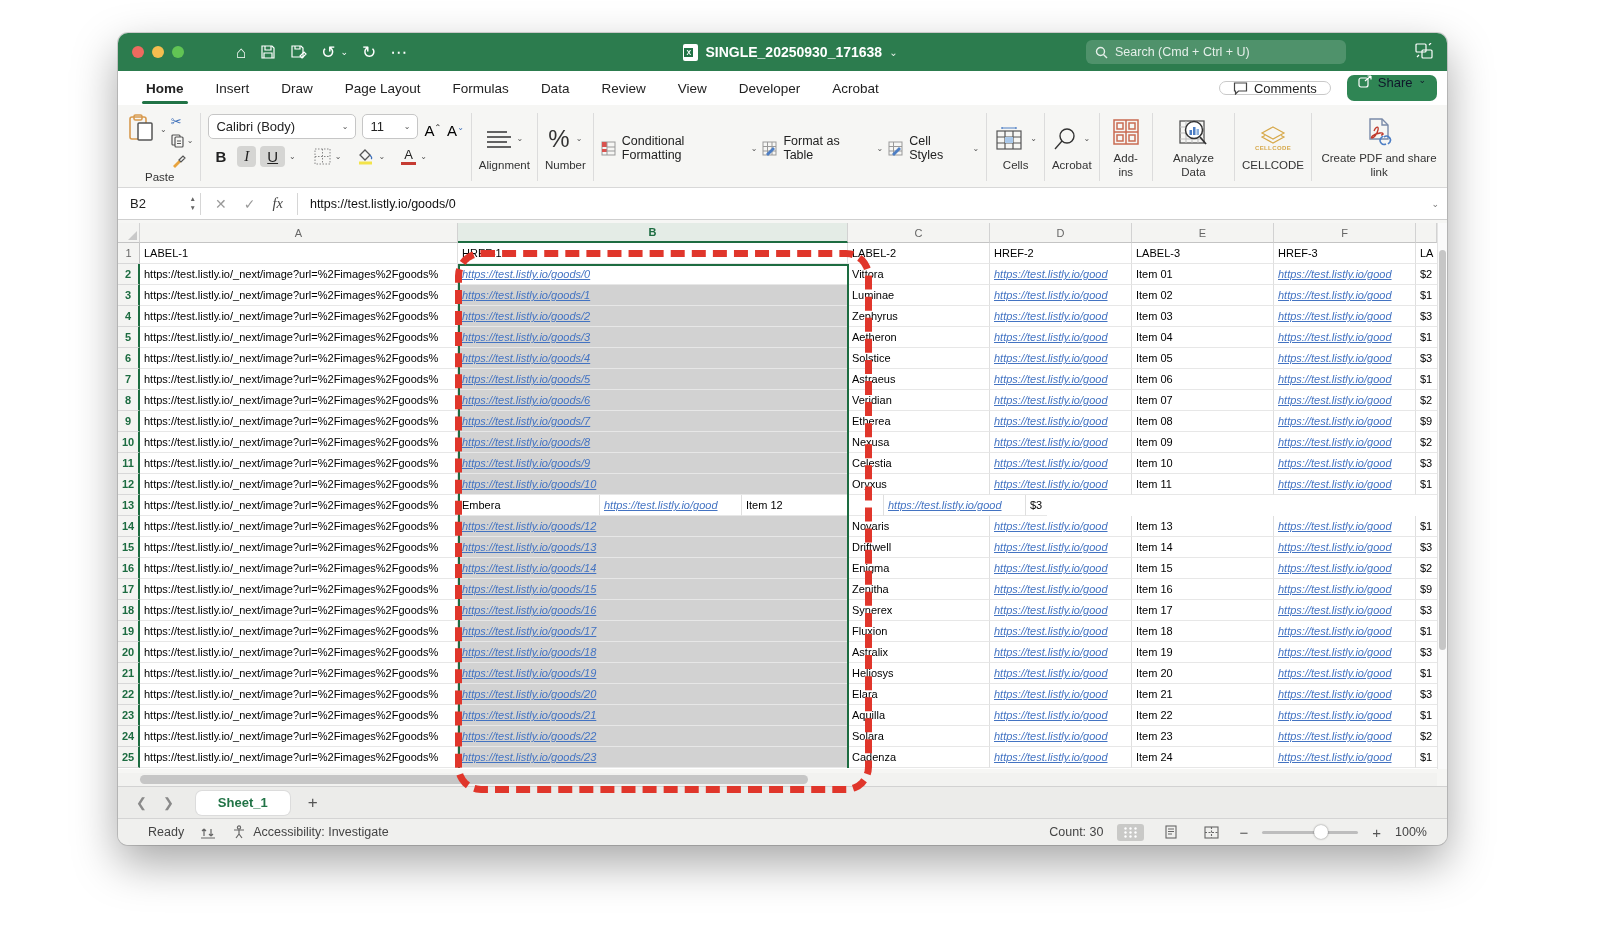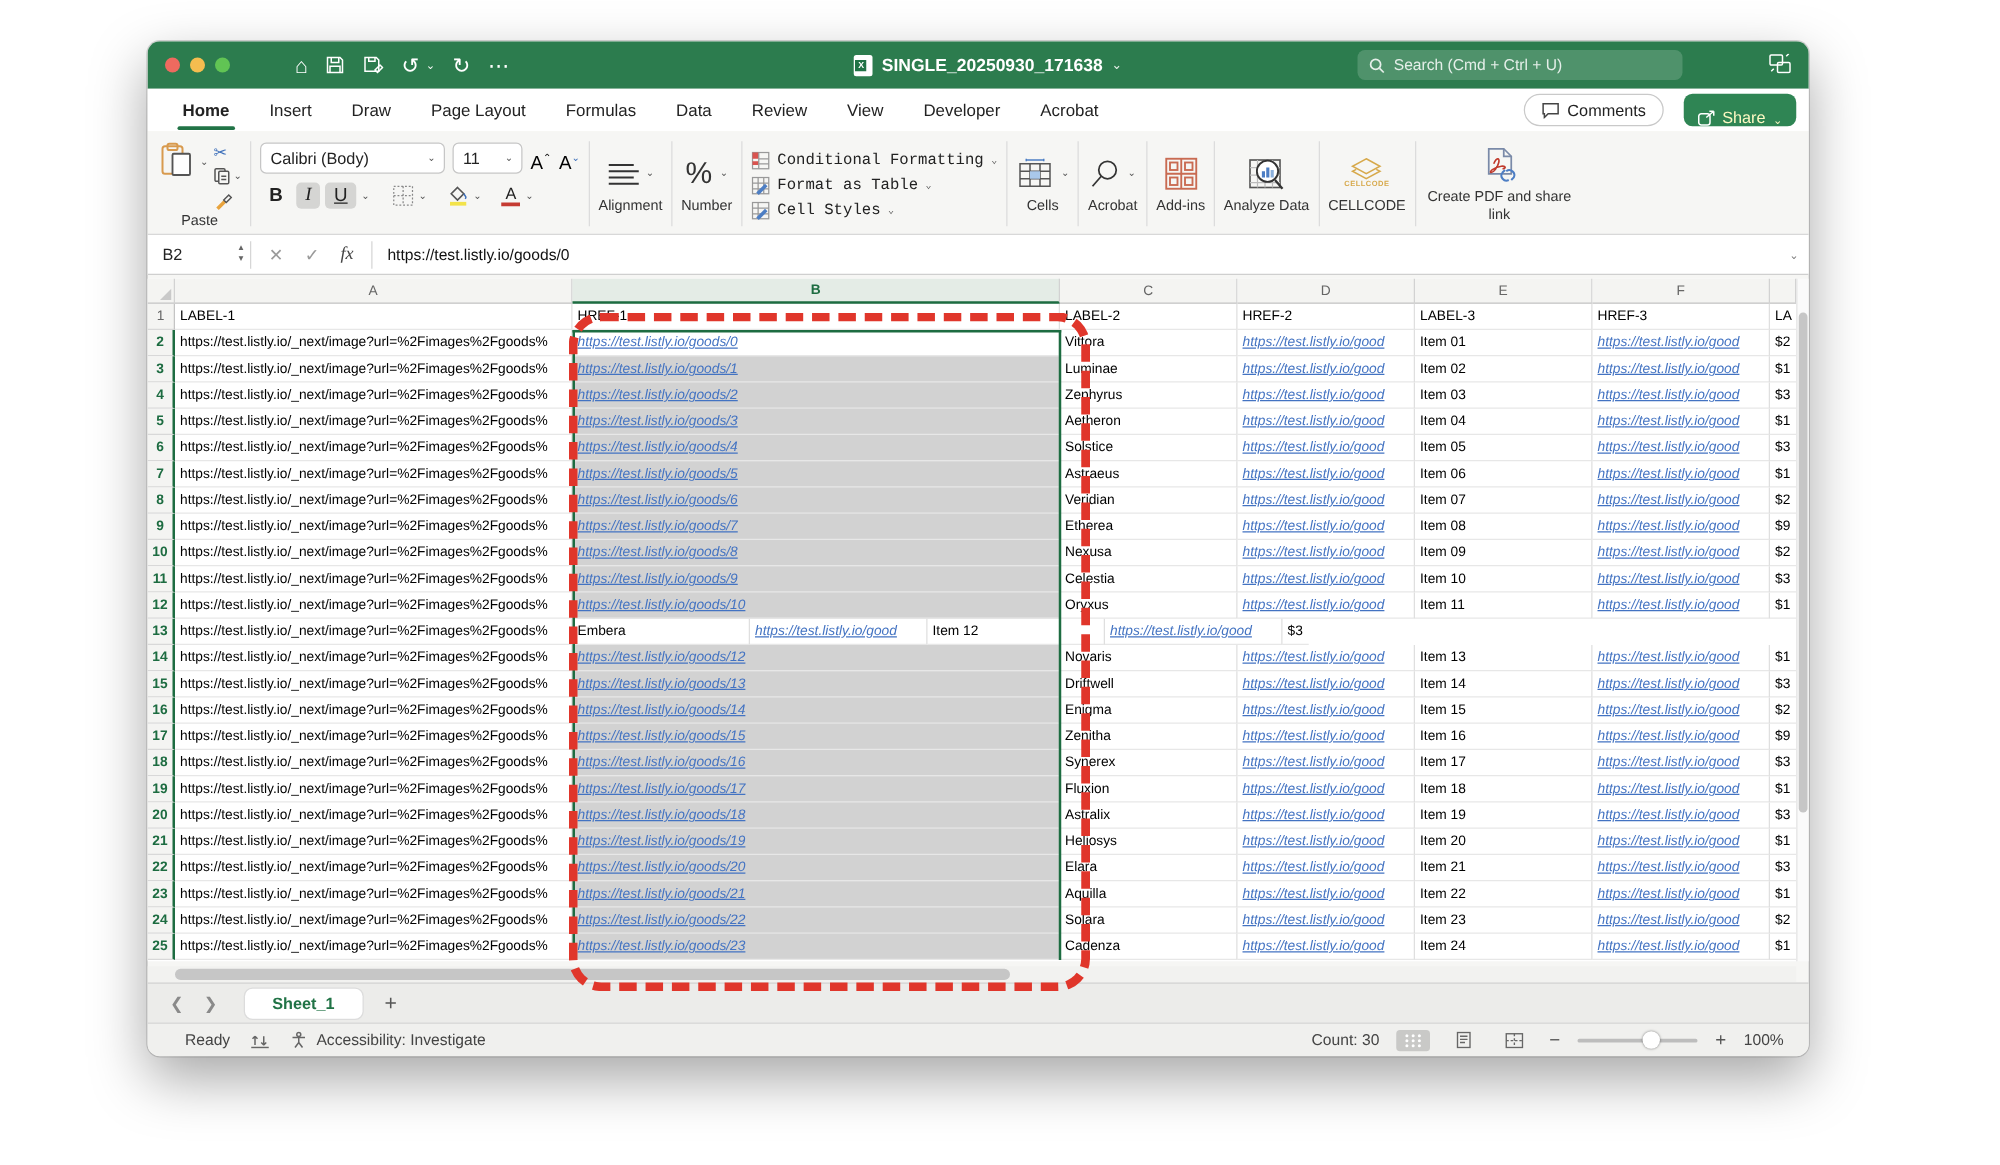--- a/index.html
+++ b/index.html
@@ -25,22 +25,22 @@
   .search-box .ph { font-size:12.5px; }
   .switcher { position:absolute; right:14px; top:10px; color:#fff; }
 
   
   .tabrow { position:absolute; left:0; top:38px; width:100%; height:34px; background:#ffffff; display:flex; align-items:center; }
   .rtabs { display:flex; align-items:flex-end; gap:28px; margin-left:26px; }
   .rtab { font-size:13.5px; color:#222; padding:6px 2px; cursor:default; white-space:nowrap; }
   .rtab.active { font-weight:bold; position:relative; }
   .rtab.active::after { content:""; position:absolute; left:-2px; right:-2px; bottom:-2px; height:3px; background:#217346; border-radius:2px; }
   .tr-right { position:absolute; right:10px; top:4px; display:flex; gap:16px; align-items:center; }
-  .btn-comments { display:flex; align-items:center; gap:6px; background:#fff; border:1px solid #c9c9c9; border-radius:14px; height:26px; padding:0 13px; font-size:13px; color:#222; }
-  .btn-share { display:flex; align-items:flex-end; gap:6px; background:#2f8554; border-radius:7px; height:26px; padding:0 11px; font-size:13px; color:#fef9c3; }
+  .btn-comments { display:flex; align-items:center; gap:6px; background:#fff; border:1px solid #c9c9c9; border-radius:14px; height:14px; padding:0 13px; font-size:13px; color:#222; }
+  .btn-share { display:flex; align-items:flex-start; gap:6px; background:#2f8554; border-radius:7px; height:26px; padding:0 11px; font-size:13px; color:#0f172a; }
   .btn-share .chev { font-size:9px; }
 
   
   .ribbon { position:absolute; left:0; top:72px; width:100%; height:83px; background:#f6f6f4; border-bottom:1px solid #d8d8d8; display:flex; align-items:stretch; padding:4px 8px 2px 8px; }
   .rdiv { width:1px; background:#dcdcdc; margin:4px 7px; }
   .rgroup { display:flex; flex-direction:column; align-items:center; justify-content:flex-start; }
   .rlabel { font-size:11.5px; color:#333; margin-top:3px; text-align:center; line-height:1.15; }
   .paste-wrap { display:flex; gap:4px; padding-top:4px; }
   .paste-big { display:flex; flex-direction:column; align-items:center; }
   .clip-tools { display:flex; flex-direction:column; gap:6px; padding-top:2px; color:#444; }
@@ -48,21 +48,21 @@
   .chev-s { font-size:8px; color:#555; }
   .fontgrp { display:flex; flex-direction:column; gap:7px; padding-top:5px; }
   .fg-top { display:flex; gap:6px; align-items:flex-end; }
   .select { background:#fff; border:1px solid #c6c6c6; border-radius:5px; height:25px; display:flex; align-items:center; justify-content:space-between; padding:0 7px; font-size:13px; color:#222; }
   .sel-font { width:148px; } .sel-size { width:56px; }
   .fbtn { font-size:15px; color:#222; padding:2px 7px; border-radius:4px; }
   .fbtn.on { background:#d5d5d3; }
   .fg-bot { display:flex; align-items:center; gap:4px; }
   .grow-a { font-size:15px; } .grow-a sup { font-size:8px; }
   .big-icon { display:flex; align-items:center; justify-content:center; height:34px; }
-  .styles-col { display:flex; flex-direction:column; justify-content:center; gap:5px; padding-top:2px;font-family:Liberation Mono, monospace; }
+  .styles-col { display:flex; flex-direction:row; justify-content:center; gap:5px; padding-top:2px; }
   .style-item { display:flex; align-items:center; gap:6px; font-size:12.5px; color:#222; }
   .cellcode-ic { display:flex; flex-direction:column; align-items:center; color:#d7a94b; }
   .cellcode-ic .cc-word { font-size:6px; font-weight:bold; letter-spacing:.4px; color:#d7a94b; margin-top:1px; }
 
   
   .fbar { position:absolute; left:0; top:155px; width:100%; height:32px; background:#fff; border-bottom:1px solid #cfcfcf; display:flex; align-items:center; }
   .namebox { width:82px; height:100%; display:flex; align-items:center; padding-left:12px; font-size:13px; color:#222; position:relative; }
   .stepper { position:absolute; right:4px; top:6px; display:flex; flex-direction:column; font-size:6.5px; color:#666; line-height:1.4; }
   .fdiv { width:1px; height:22px; background:#d6d6d6; }
   .fb-btns { display:flex; align-items:center; gap:17px; padding:0 14px; color:#9a9a9a; }

